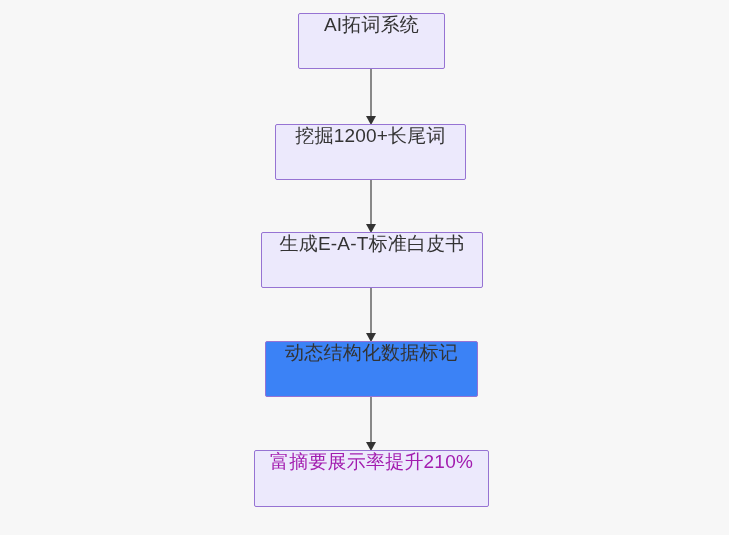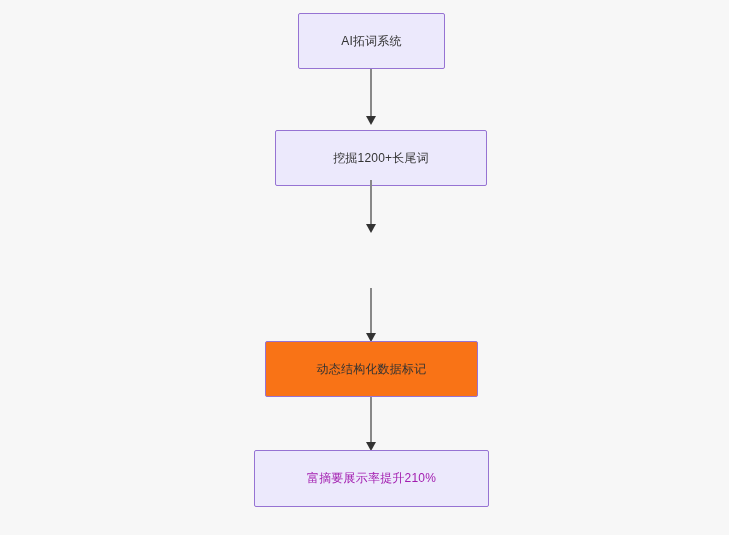--- a/index.html
+++ b/index.html
@@ -21,24 +21,24 @@
     background: #f7f7f7;
   }
 
   .node {
     position: absolute;
     box-sizing: border-box;
     background: #ece9fc;
     border: 1.6px solid #9673d3;
     border-radius: 2px;
     display: flex;
-    align-items: center;
+    align-items: flex-start;
     justify-content: center;
     color: #333333;
-    font-size: 12px;
+    font-size: 19px;
     line-height: 1.2;
     letter-spacing: 0.2px;
     white-space: nowrap;
     user-select: none;
   }
 
   .node-label {
     display: block;
     text-align: center;
   }
@@ -72,36 +72,39 @@
 
   <div class="node" style="left: 298px; top: 13px; width: 147px; height: 56px; background: rgb(236, 233, 252); border-color: rgb(150, 115, 211); color: rgb(51, 51, 51);">
     <span class="node-label">AI拓词系统</span>
   </div>
 
   <div class="edge" style="left: 371px; top: 69px;">
     <div class="edge-line" style="height: 47px; background: rgb(136, 136, 136);"></div>
     <div class="edge-arrow" style="top: 47px; border-top-color: rgb(51, 51, 51);"></div>
   </div>
 
-  <div class="node" style="left: 275px; top: 124px; width: 212px; height: 56px; background: rgb(236, 233, 252); border-color: rgb(150, 115, 211); color: rgb(51, 51, 51); margin-top: 6px;">
+  <div class="node" style="left: 275px; top: 124px; width: 191px; height: 56px; background: rgb(236, 233, 252); border-color: rgb(150, 115, 211); color: rgb(51, 51, 51);">
     <span class="node-label">挖掘1200+长尾词</span>
   </div>
 
   <div class="edge" style="left: 371px; top: 180px;">
     <div class="edge-line" style="height: 44px; background: rgb(136, 136, 136);"></div>
     <div class="edge-arrow" style="top: 44px; border-top-color: rgb(51, 51, 51);"></div>
   </div>
 
+  <div class="node" style="left: 261px; top: 232px; width: 222px; height: 56px; background: rgb(236, 233, 252); border-color: rgb(150, 115, 211); color: rgb(51, 51, 51);">
+    <span class="node-label">生成E-A-T标准白皮书</span>
+  </div>
 
   <div class="edge" style="left: 371px; top: 288px;">
     <div class="edge-line" style="height: 45px; background: rgb(136, 136, 136);"></div>
     <div class="edge-arrow" style="top: 45px; border-top-color: rgb(51, 51, 51);"></div>
   </div>
 
-  <div class="node" style="left: 265px; top: 341px; width: 213px; height: 56px; background: #f97316; border-color: rgb(150, 115, 211); color: rgb(51, 51, 51);">
+  <div class="node" style="left: 265px; top: 341px; width: 213px; height: 56px; background: #3b82f6; border-color: rgb(150, 115, 211); color: rgb(51, 51, 51);">
     <span class="node-label">动态结构化数据标记</span>
   </div>
 
   <div class="edge" style="left: 371px; top: 397px;">
     <div class="edge-line" style="height: 45px; background: rgb(136, 136, 136);"></div>
     <div class="edge-arrow" style="top: 45px; border-top-color: rgb(51, 51, 51);"></div>
   </div>
 
   <div class="node" style="left: 254px; top: 450px; width: 235px; height: 57px; background: rgb(236, 233, 252); border-color: rgb(150, 115, 211); color: #a21caf;">
     <span class="node-label">富摘要展示率提升210%</span>

